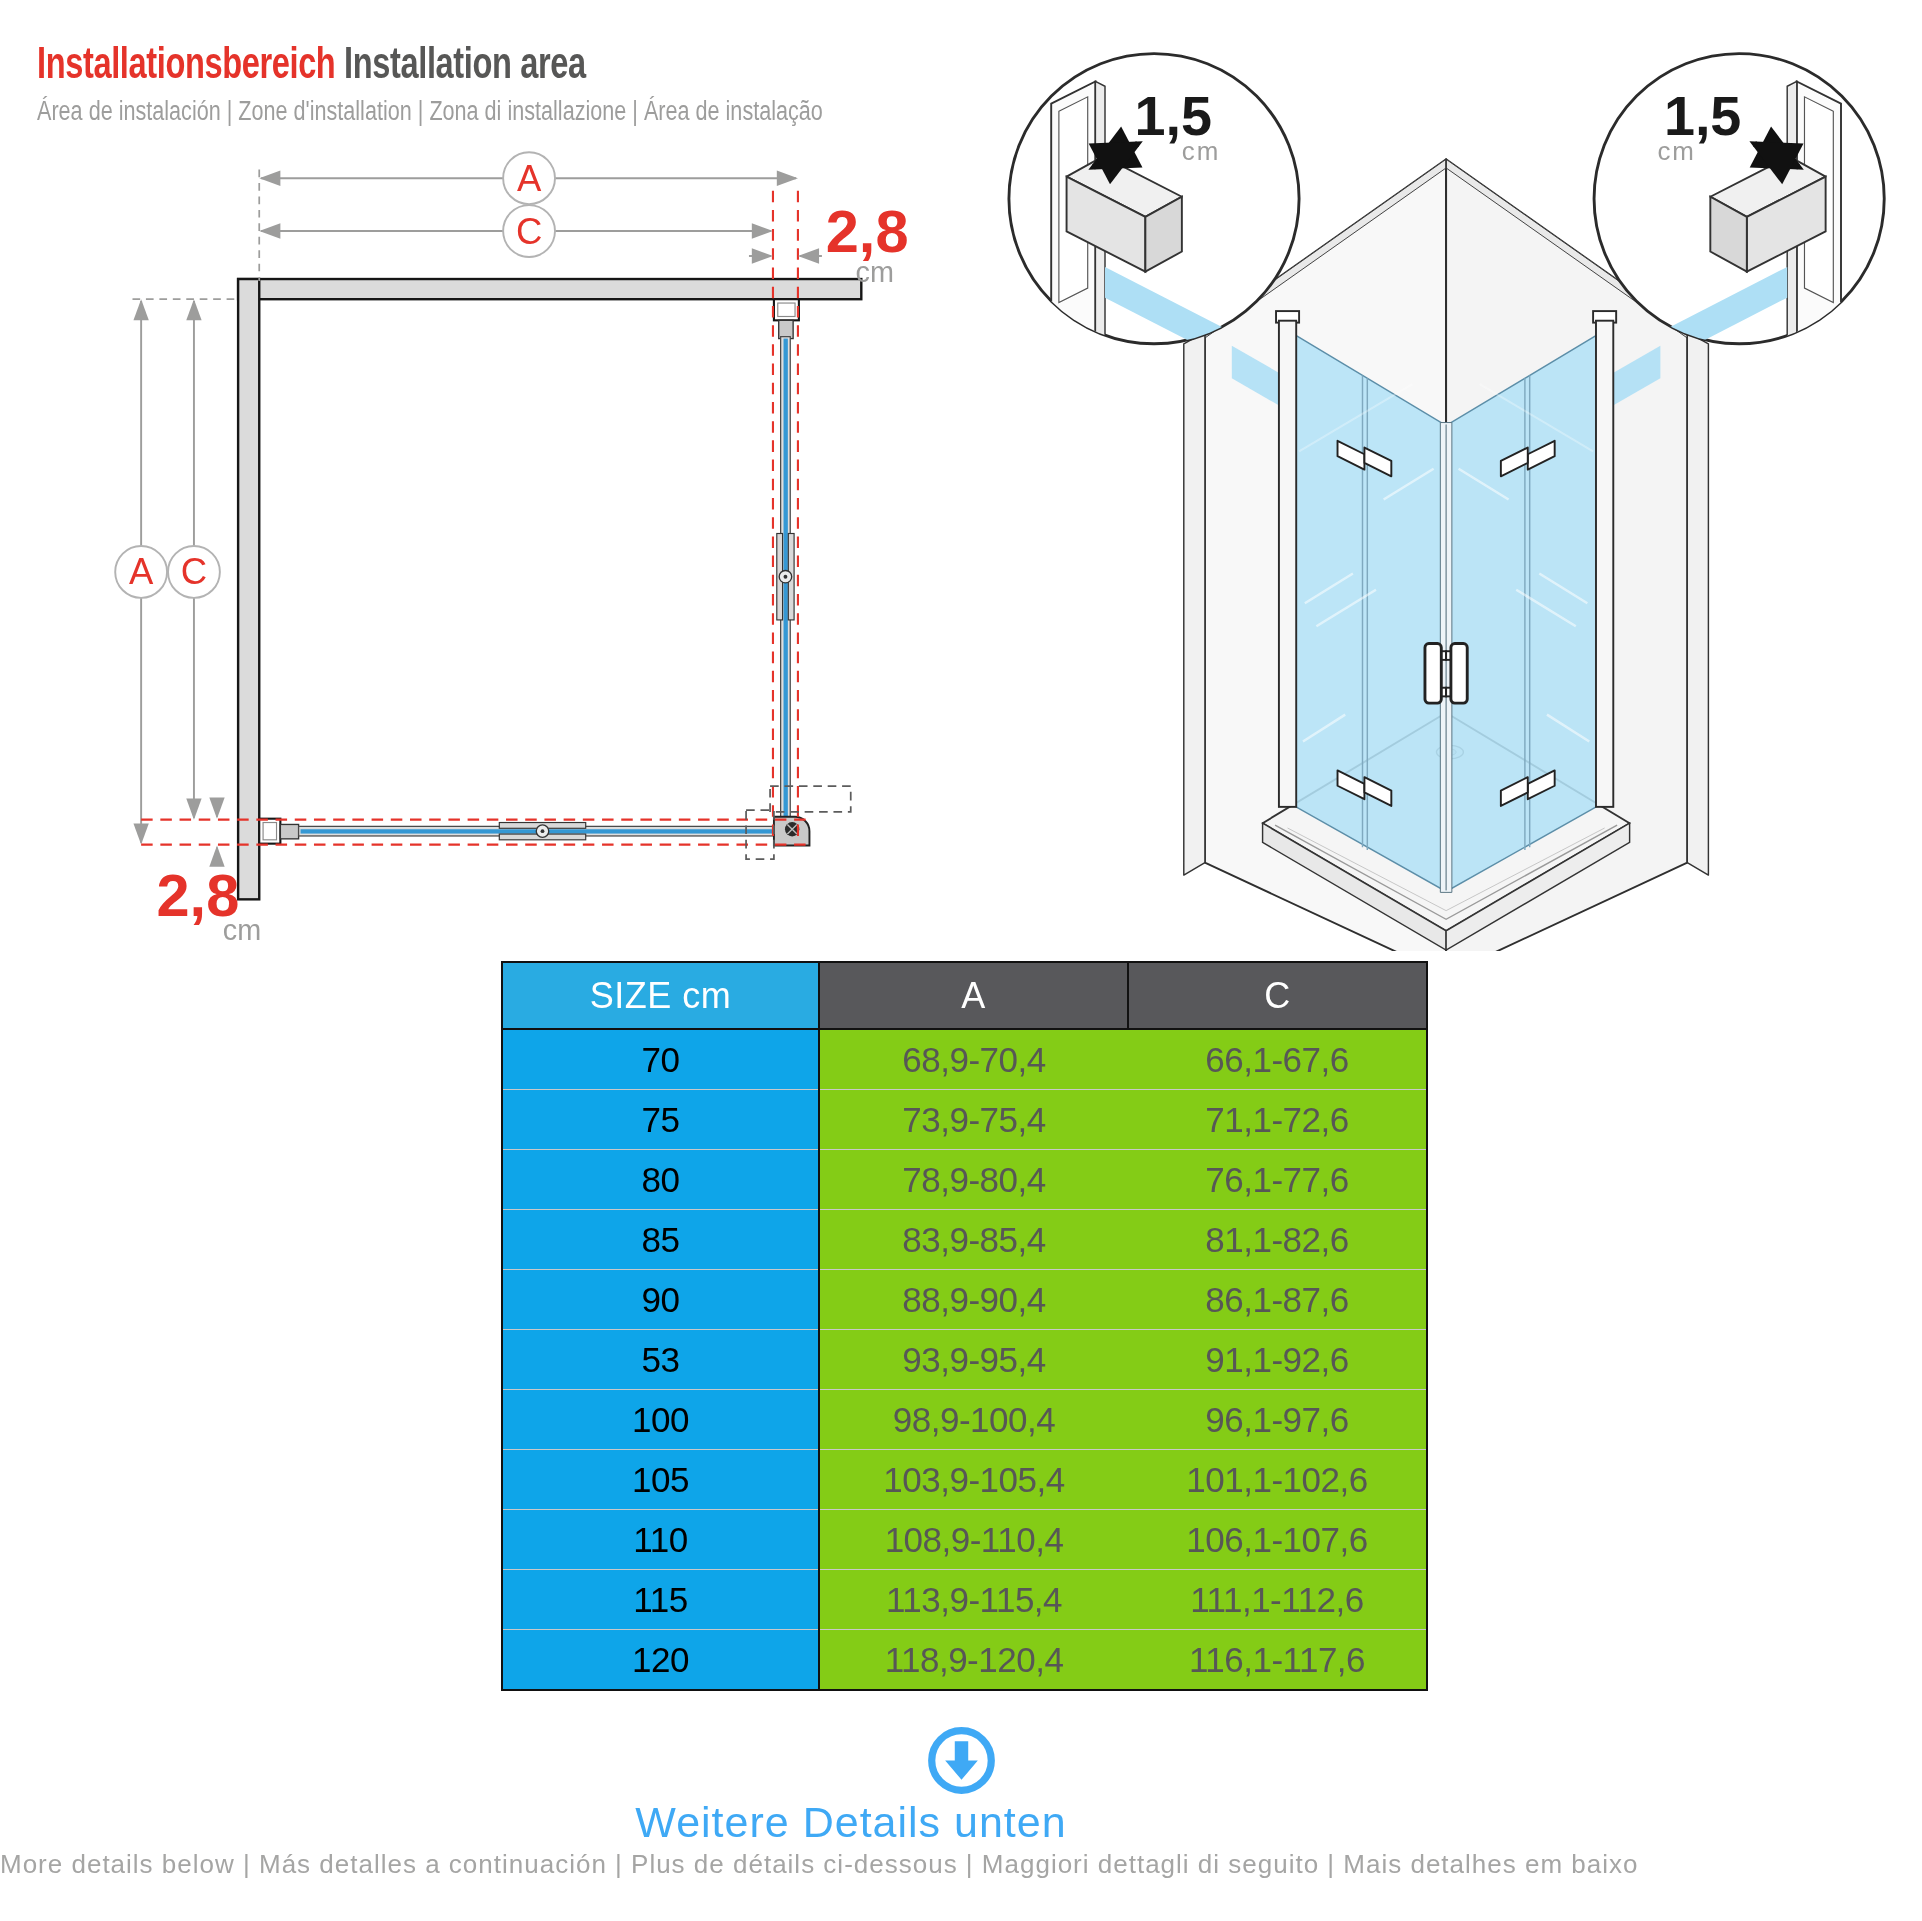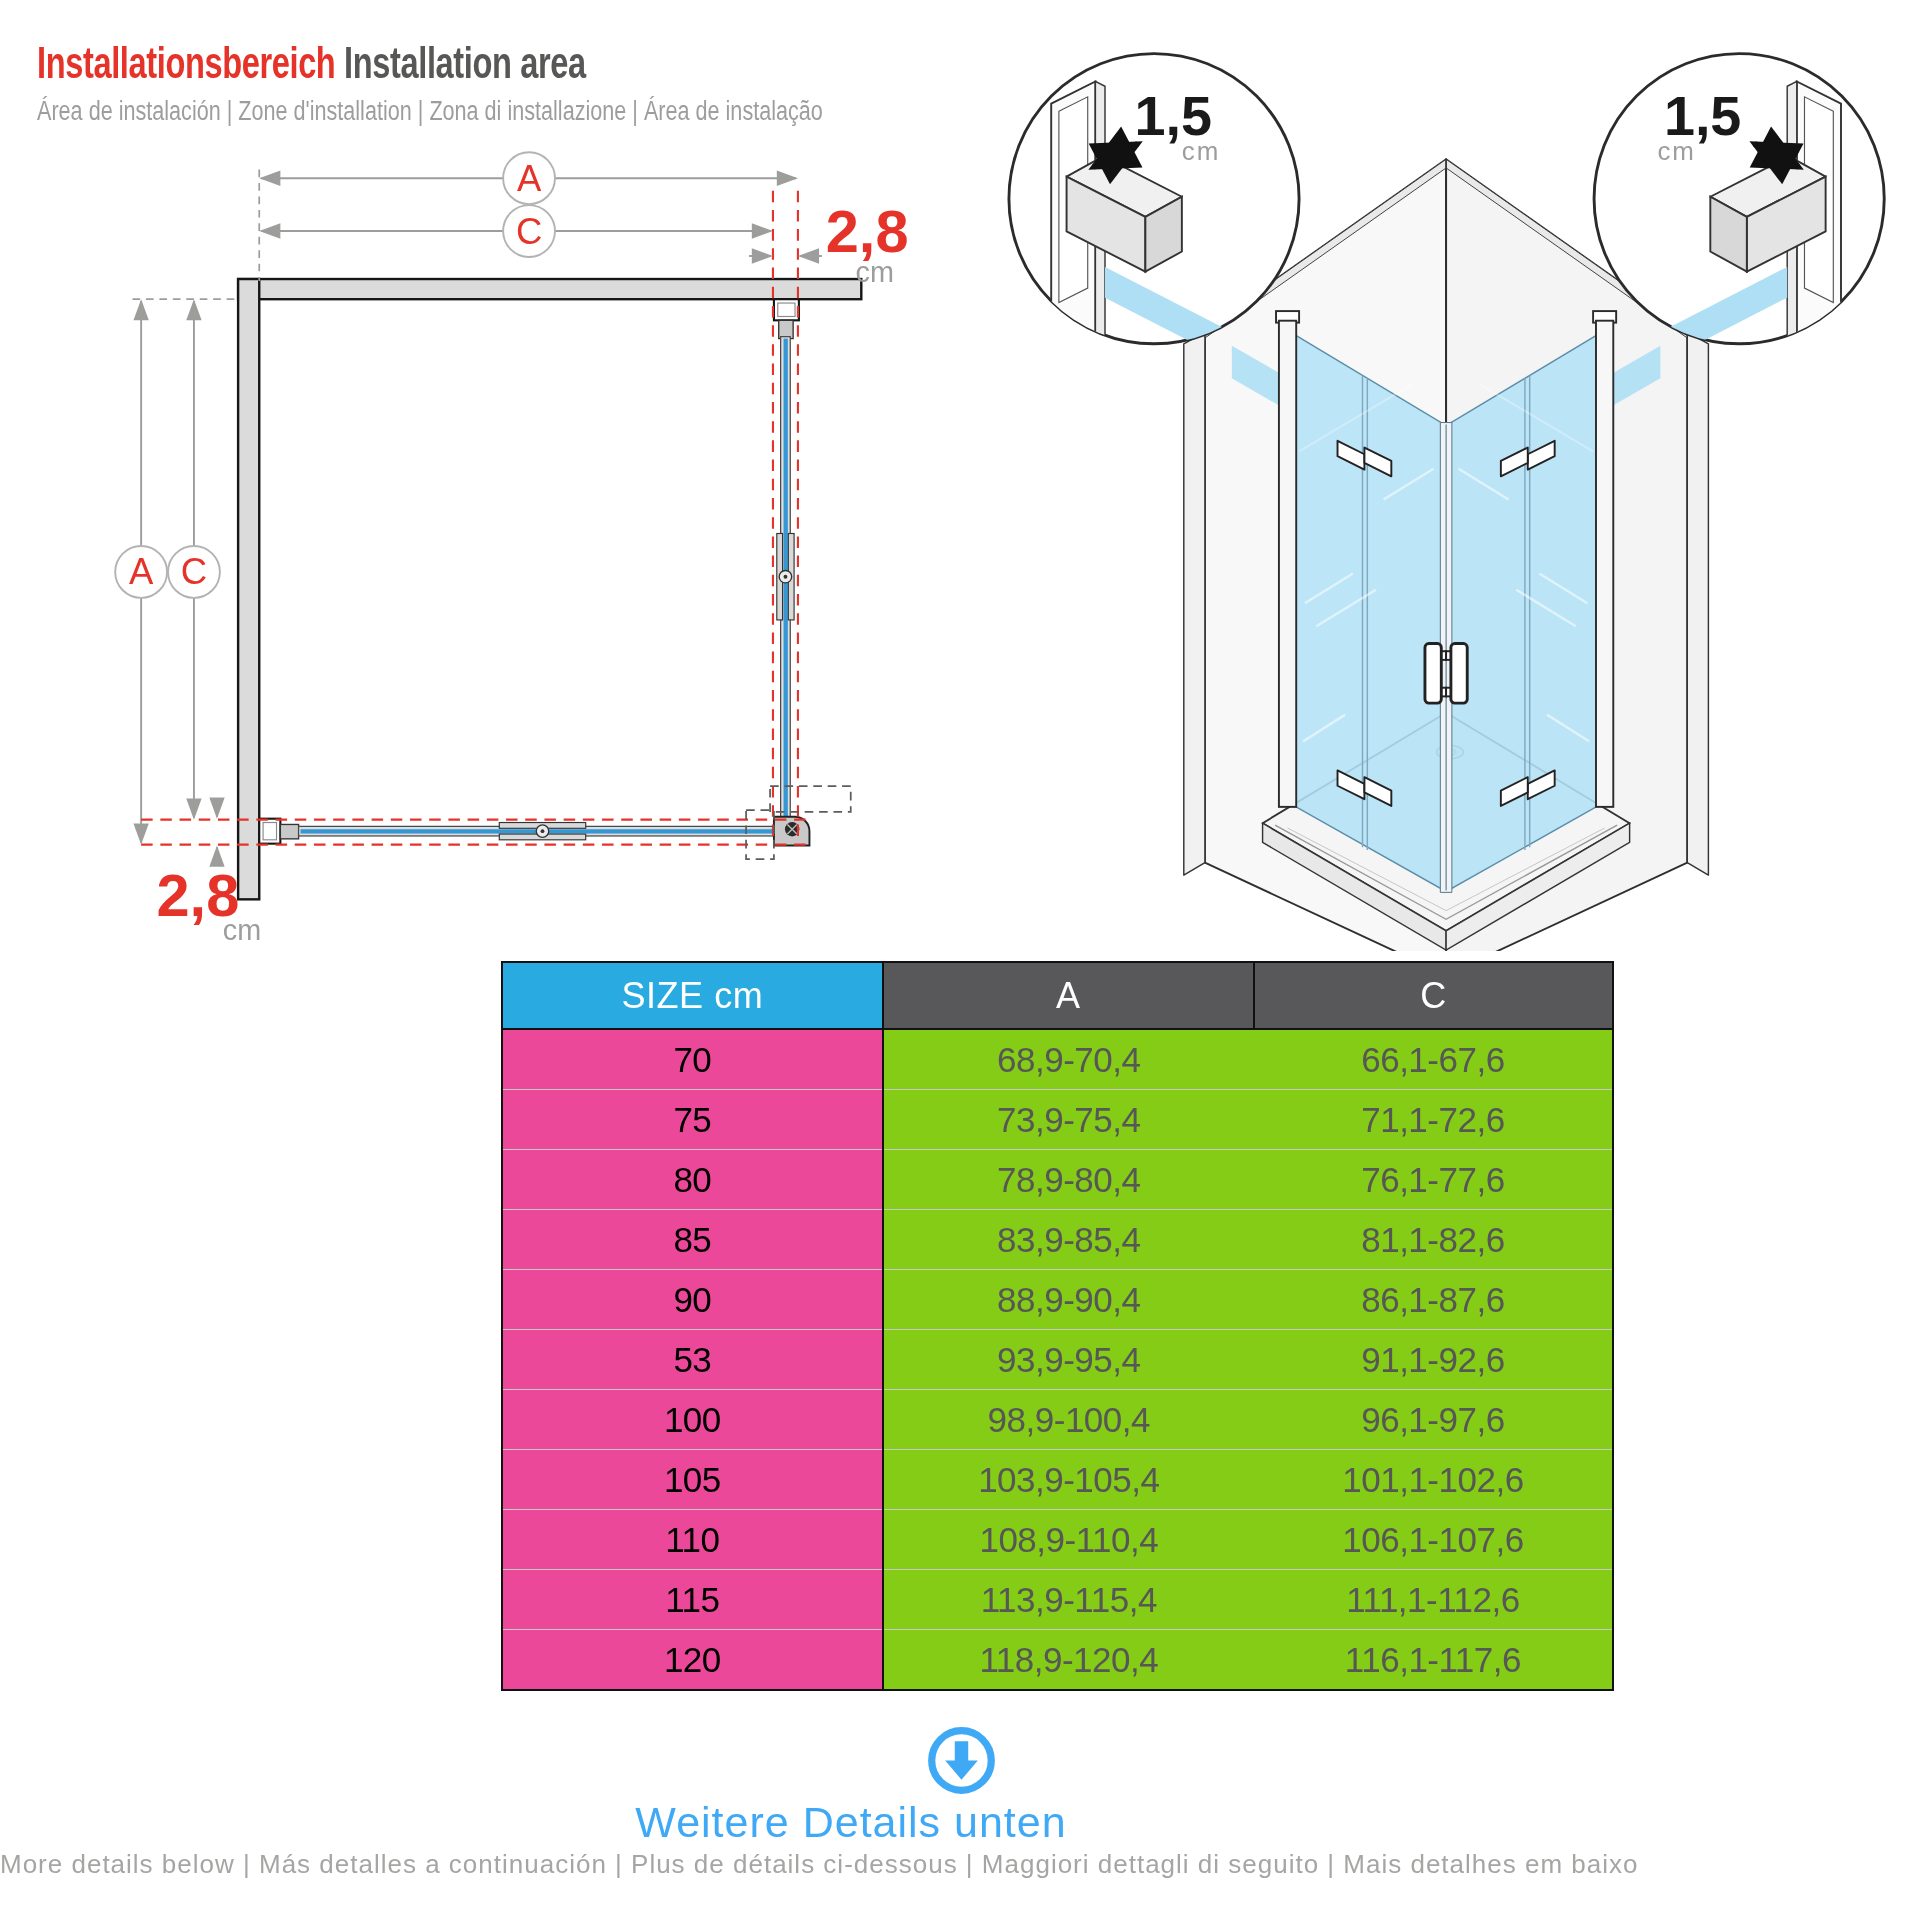--- a/index.html
+++ b/index.html
@@ -14,34 +14,34 @@
   .title-gray{color:#575756;}
   .subtitle{margin-top:7.7px;font-size:27px;color:#9d9d9c;white-space:nowrap;
             transform:scaleX(.80);transform-origin:left center;}
 
   
   #plan-svg{position:absolute;left:96px;top:125px;}
   #iso-svg{position:absolute;left:980px;top:19px;}
   text{font-family:"Liberation Sans",sans-serif;}
 
   
-  .table-wrap{position:absolute;left:501px;top:961px;width:1113px;}
+  .table-wrap{position:absolute;left:501px;top:961px;width:925px;}
   table.size-table{width:100%;border-collapse:collapse;table-layout:fixed;
                    border:2.9px solid #111;}
   table.size-table col.c-size{width:317px;}
   table.size-table col.c-a{width:309px;}
   table.size-table col.c-c{width:299px;}
   .size-table th{height:63px;font-size:36px;font-weight:400;color:#fff;
                  border:2.9px solid #111;letter-spacing:0.5px;}
   .size-table th.th-size{background:#29abe2;}
   .size-table th.th-a,.size-table th.th-c{background:#58585b;}
   .size-table td{height:57px;font-size:35px;text-align:center;vertical-align:middle;
                  border-bottom:1.9px solid #c9c9c9;letter-spacing:-0.5px;}
   .size-table tr:last-child td{border-bottom:none;}
-  .size-table td.td-size{background:#ec4899;color:#000;border-right:2.9px solid #111;}
+  .size-table td.td-size{background:#0ea5e9;color:#000;border-right:2.9px solid #111;}
   .size-table td.td-a,.size-table td.td-c{background:#84cc16;color:#575756;}
 
   
   .dl-icon{position:absolute;left:925px;top:1724px;}
   .details-headline{position:absolute;left:0;top:1798px;width:1702px;text-align:center;
                     font-size:43px;color:#3fa9f5;letter-spacing:1px;white-space:nowrap;}
   .details-subline{position:absolute;left:0;top:1849px;width:1552px;text-align:center;
                    font-size:26px;color:#a5a5a4;letter-spacing:1px;white-space:nowrap;}
 </style>
 </head>

